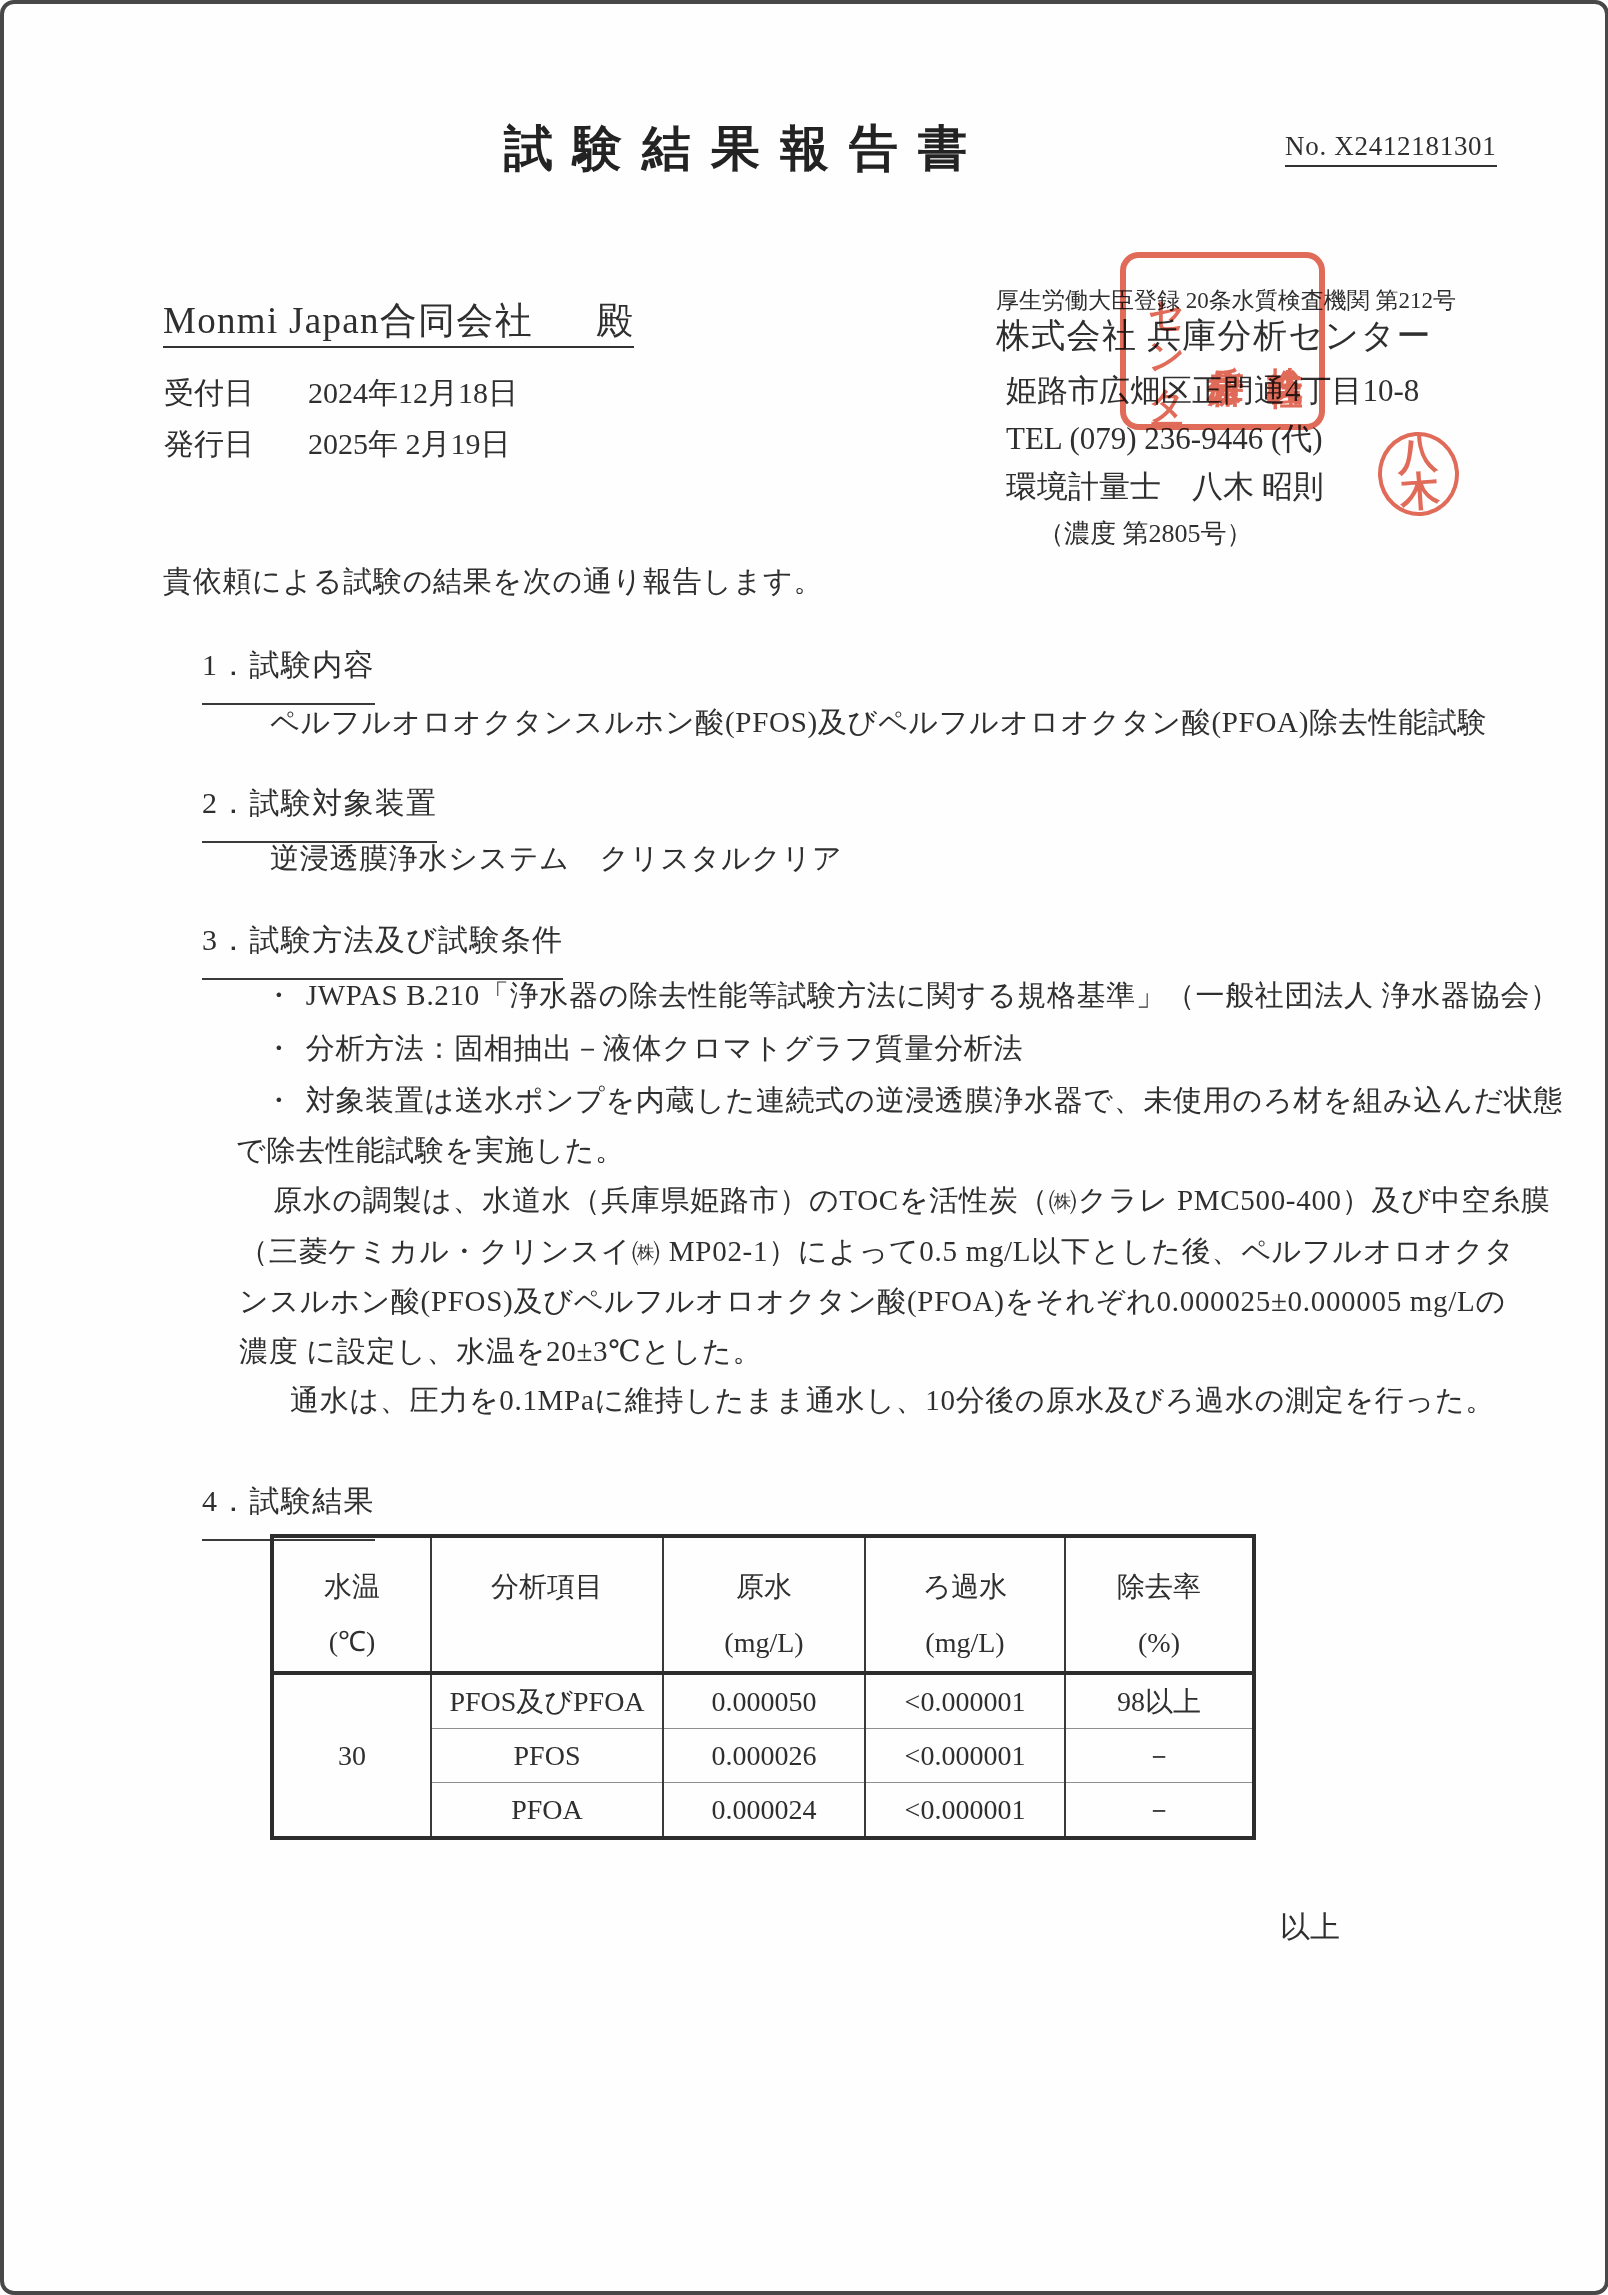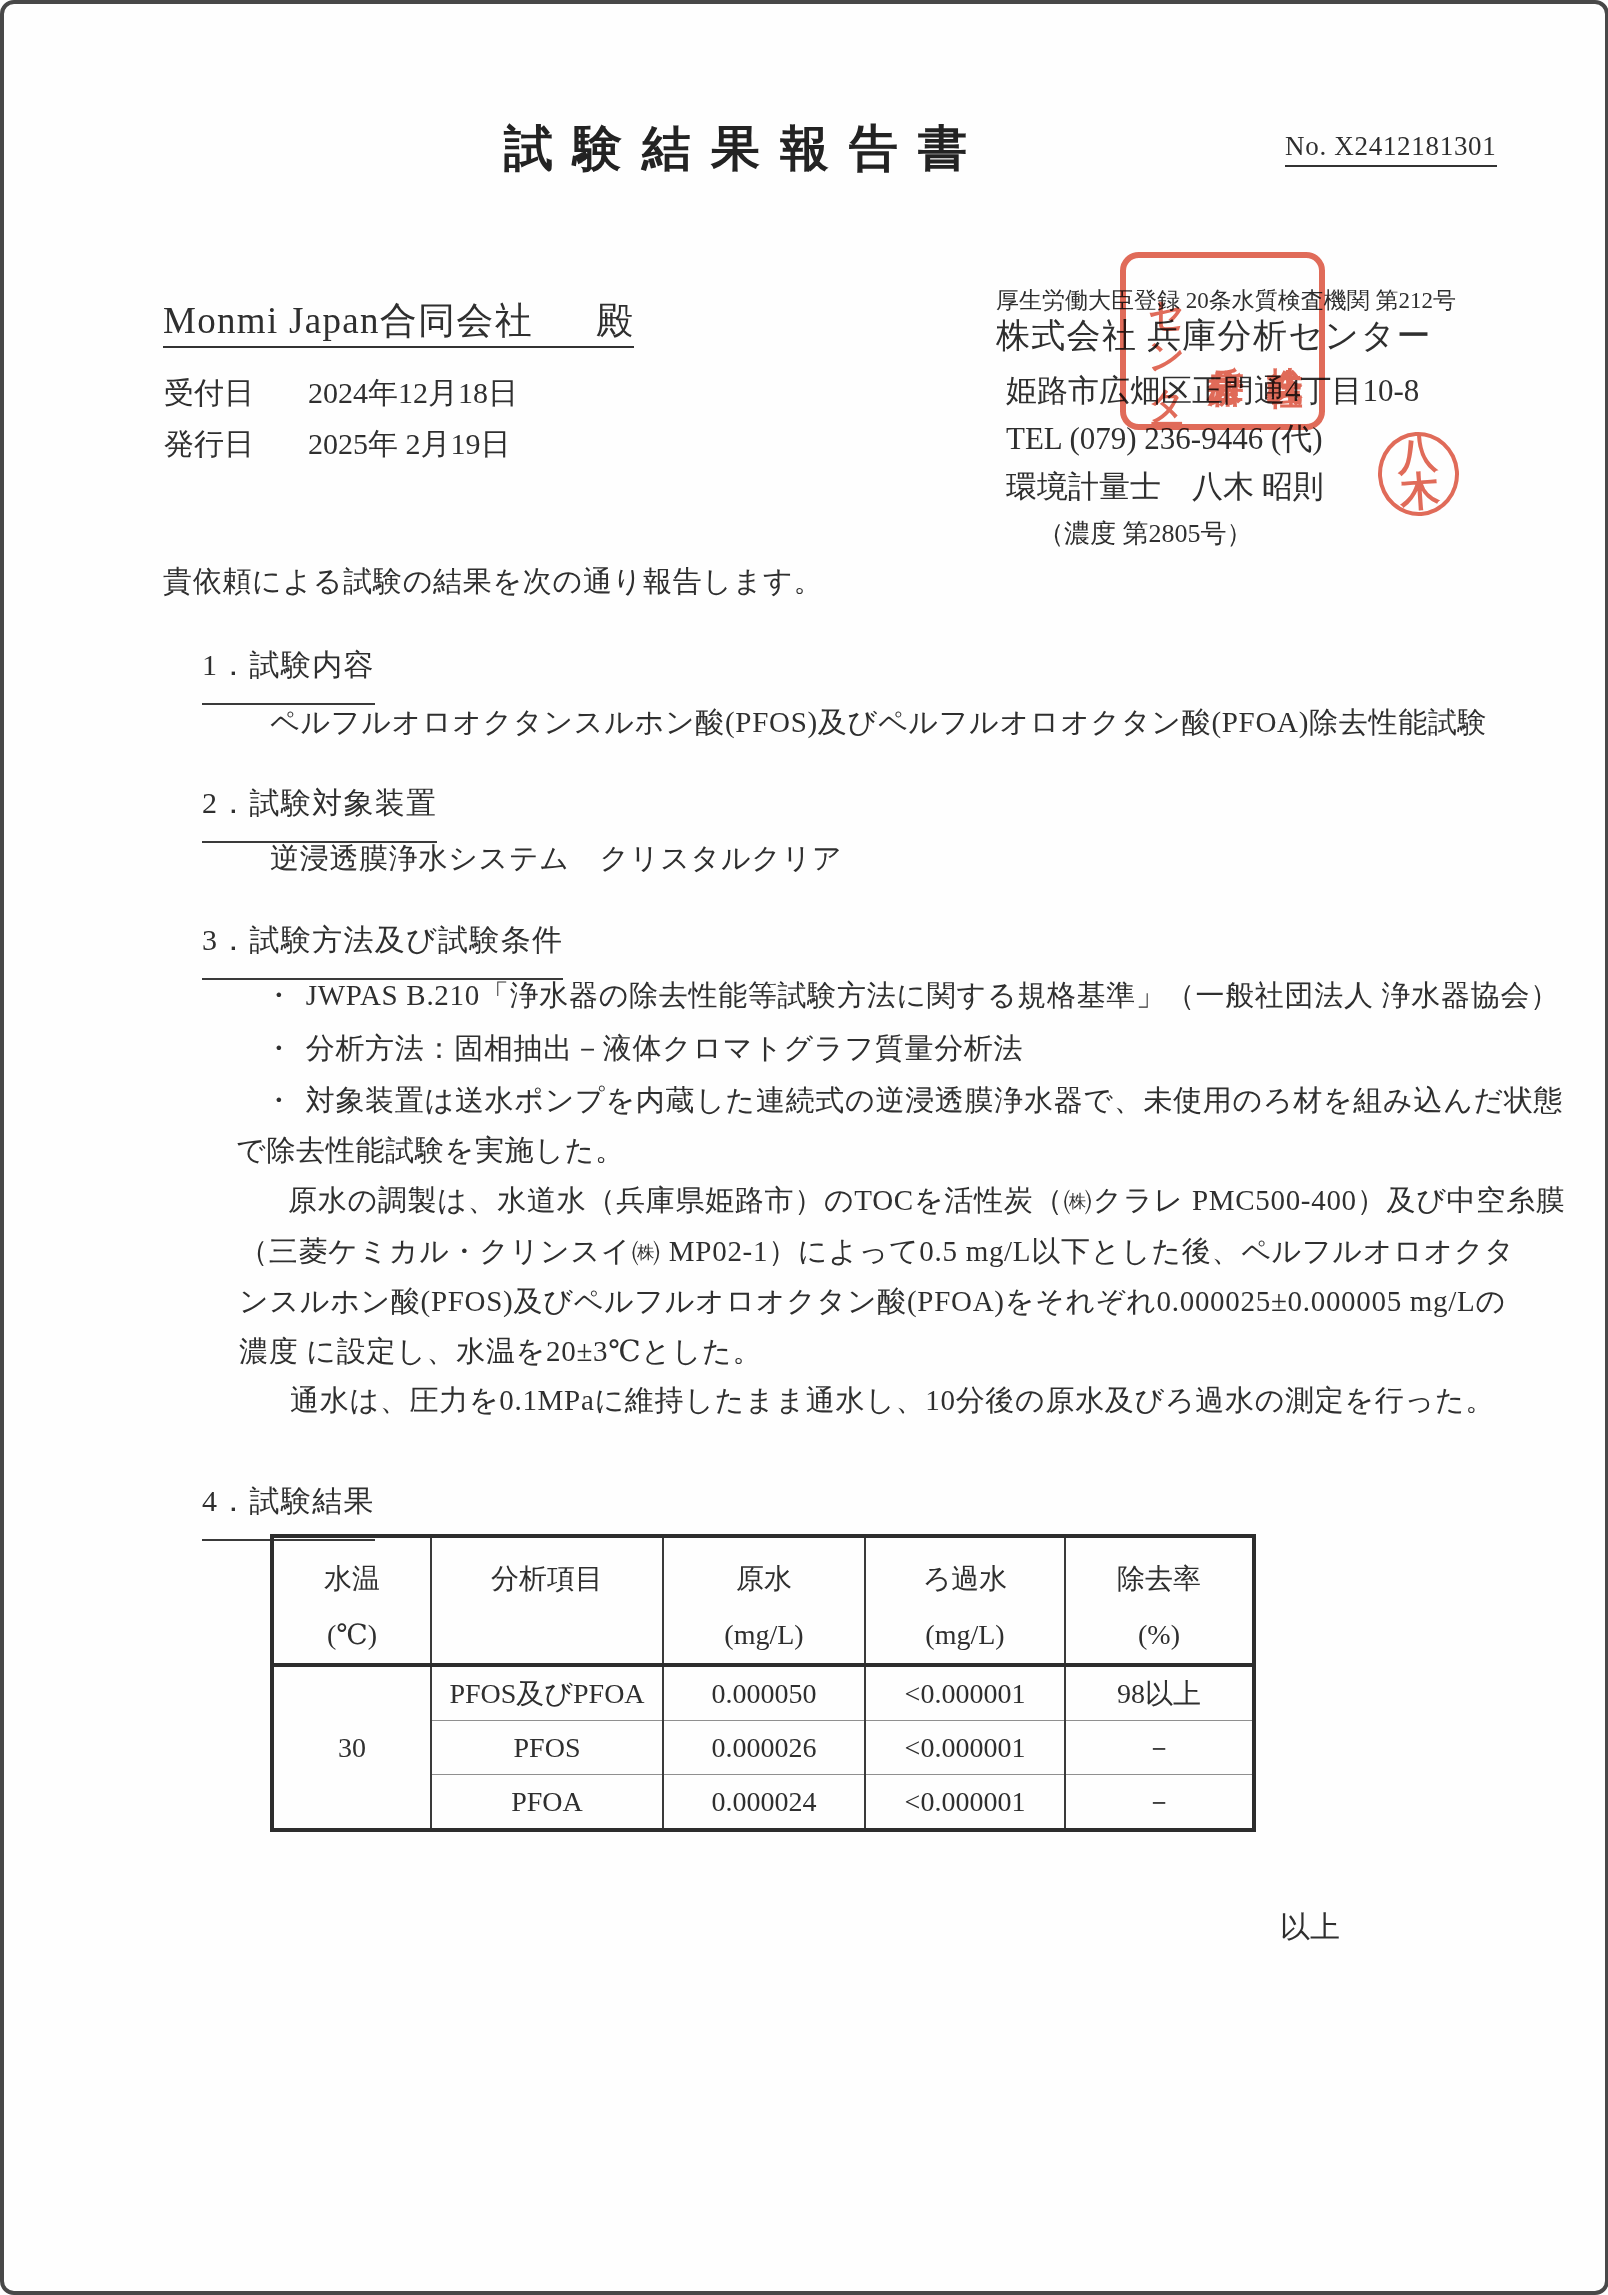--- a/index.html
+++ b/index.html
@@ -86,21 +86,21 @@
   .h1 { left: 198px; top: 641px; }
   .b1 { left: 266px; top: 699px; }
   .h2 { left: 198px; top: 779px; }
   .b2 { left: 266px; top: 835px; }
   .h3 { left: 198px; top: 916px; }
   .bullet { display: flex; gap: 12px; }
   .bl1 { left: 260px; top: 972px; }
   .bl2 { left: 260px; top: 1025px; }
   .bl3 { left: 260px; top: 1077px; }
   .bl3b { left: 232px; top: 1127px; }
-  .p1a { left: 284px; top: 1177px; }
+  .p1a { left: 269px; top: 1177px; }
   .p1b { left: 235px; top: 1228px; }
   .p1c { left: 235px; top: 1278px; }
   .p1d { left: 235px; top: 1328px; }
   .p2  { left: 286px; top: 1377px; }
   .h4 { left: 198px; top: 1477px; }
 
   
   .table-wrap { left: 266px; top: 1530px; }
   table.results {
     border-collapse: collapse;
@@ -110,23 +110,23 @@
     font-family: "Liberation Serif", "DejaVu Serif", serif;
   }
   table.results th {
     border-left: 2px solid #3a3a3a; border-right: 2px solid #3a3a3a;
     border-bottom: 4px solid #2d2d2d;
     height: 118px; padding: 0;
     font-weight: normal; font-size: 28px;
     vertical-align: middle;
   }
   table.results th .th-inner {
-    height: 91px; padding: 22px 0 12px;
+    height: 91px; padding: 30px 0 12px;
     display: flex; flex-direction: column;
-    justify-content: space-between; align-items: center;
+    justify-content: space-between; align-items: center; font-family: Liberation Serif, serif;
   }
   table.results td {
     border-left: 2px solid #3a3a3a; border-right: 2px solid #3a3a3a;
     border-top: 1.3px solid #8f8f8f;
     height: 51px;
     text-align: center; vertical-align: middle;
     font-size: 28px;
   }
   .closing { left: 1276px; top: 1903px; font-size: 30px; }
 </style>

